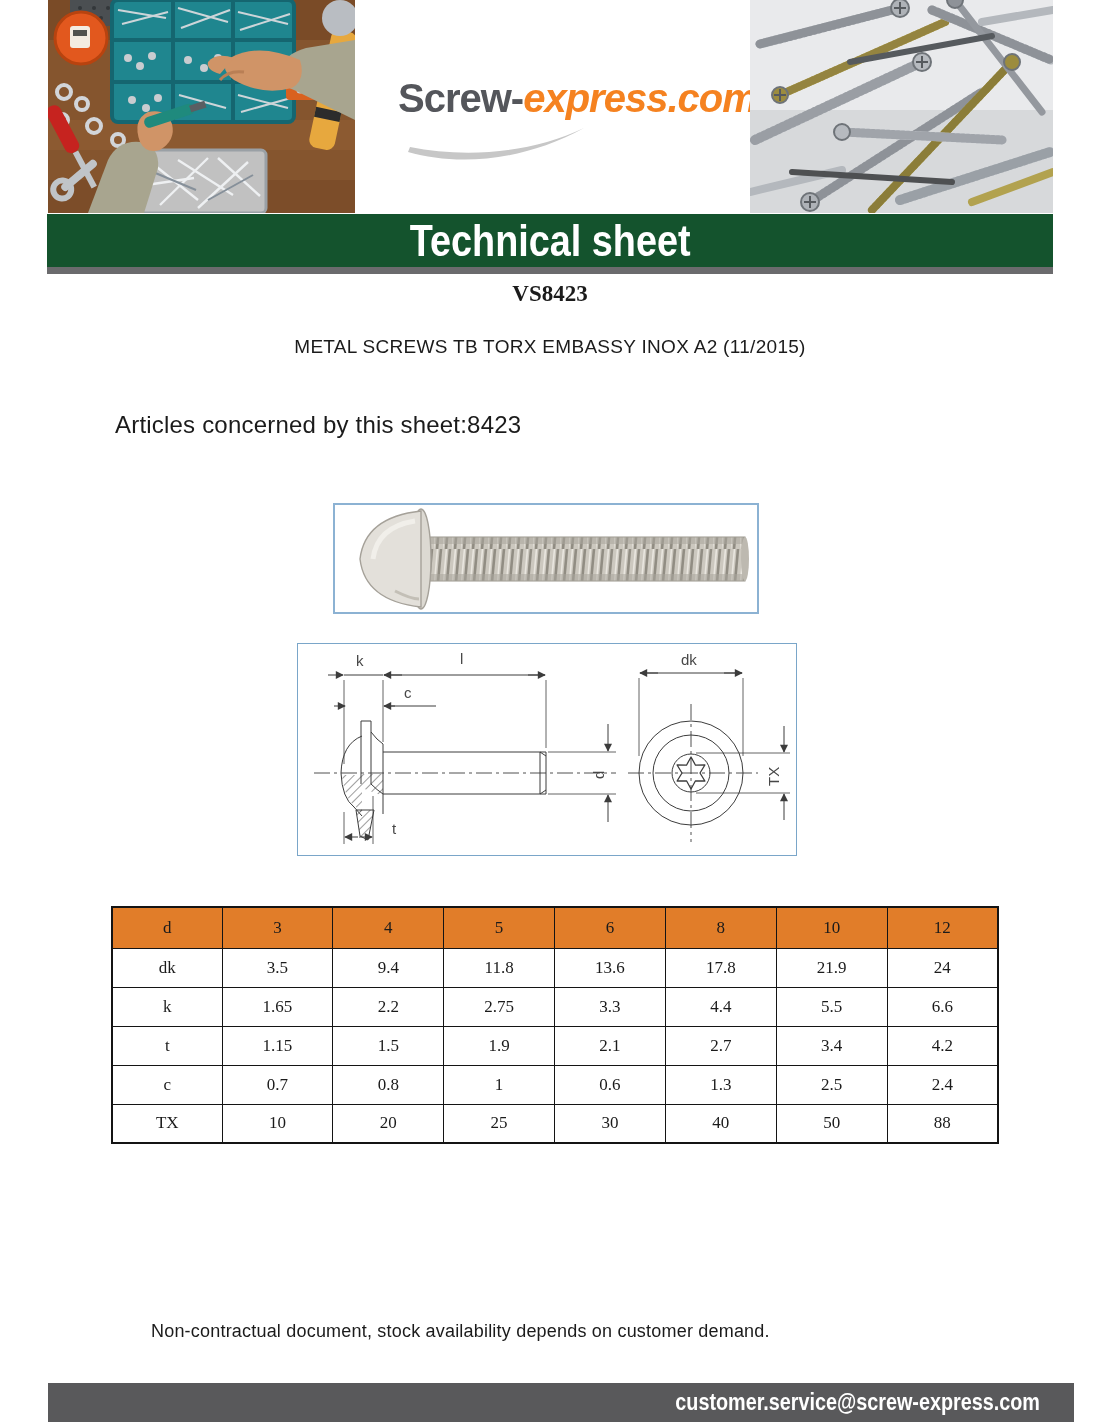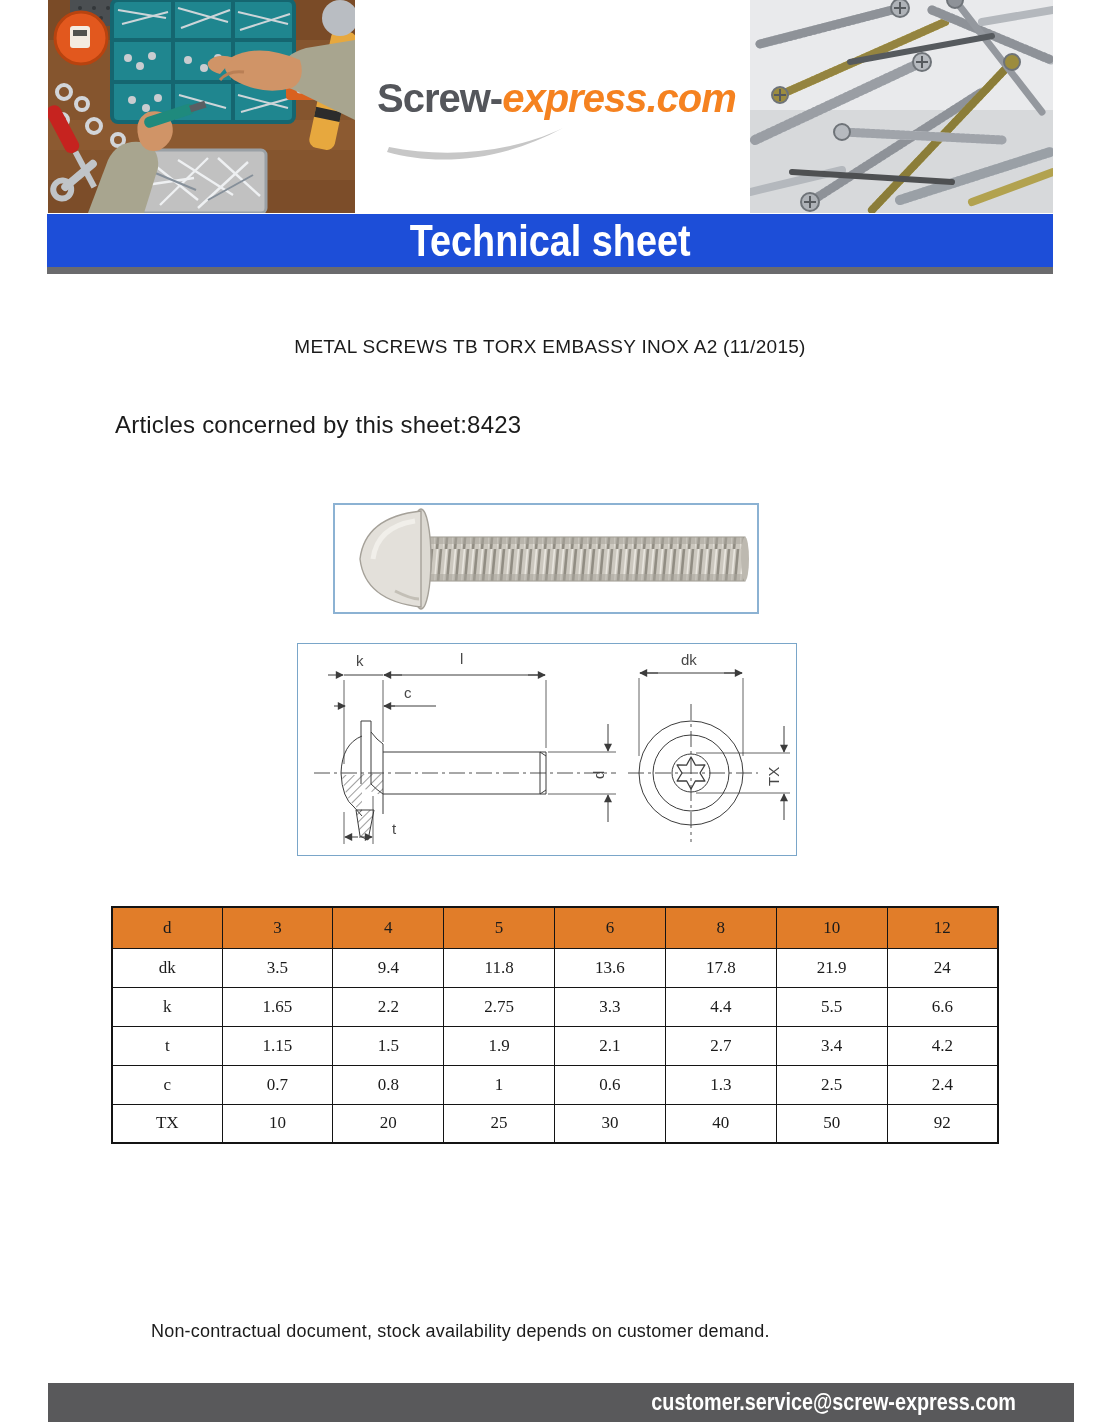--- a/index.html
+++ b/index.html
@@ -6,28 +6,28 @@
   html,body { background:#ffffff; }
   .page {
     position:relative; width:1100px; height:1422px; background:#ffffff;
     font-family:"Liberation Sans", sans-serif; color:#1b1b1b; overflow:hidden;
   }
   .abs { position:absolute; }
 
   
   .photo { overflow:hidden; }
   .photo svg { display:block; }
-  .logo-area { left:345px; top:0; width:395px; height:213px; }
+  .logo-area { left:366px; top:0; width:395px; height:213px; }
   .logo-line { position:absolute; left:32px; top:76px; white-space:nowrap;
     font-size:40px; font-weight:bold; letter-spacing:-1px; }
   .logo-prefix { color:#54565b; }
   .logo-suffix { color:#f58220; font-style:italic; }
   .logo-swoosh { position:absolute; left:36px; top:122px; }
 
-  .banner { left:47px; top:214px; width:1006px; height:53px; background:#1d4ed8;
+  .banner { left:47px; top:214px; width:1006px; height:53px; background:#14532d;
     display:flex; align-items:center; justify-content:center; }
   .banner-text { display:inline-block; transform:scaleX(.84); color:#ffffff;
     font-weight:bold; font-size:45px; letter-spacing:0px; }
   .divider { left:47px; top:267px; width:1006px; height:7px; background:#6b6b6d; }
 
   
   .doc-ref { left:0; top:281px; width:1100px; text-align:center;
     font-family:"Liberation Serif", serif; font-weight:bold; font-size:23px; }
   .doc-title { left:0; top:336px; width:1100px; text-align:center;
     font-size:19px; letter-spacing:.3px; }
@@ -44,21 +44,21 @@
   
   .spec-table { left:111px; top:906px; width:888px; border-collapse:collapse;
     font-family:"Liberation Serif", serif; font-size:17px; table-layout:fixed; }
   .spec-table td { border:1px solid #141414; text-align:center; vertical-align:middle;
     height:39px; padding:0; }
   .spec-table tr.hdr td { background:#e17d29; height:41px; }
   .spec-table { border:2px solid #141414; }
 
   
   .bottom-bar { left:48px; top:1383px; width:1026px; height:39px; background:#59595b;
-    display:flex; align-items:center; justify-content:flex-end; padding-right:58px; }
+    display:flex; align-items:center; justify-content:flex-end; padding-right:34px; }
   .bottom-bar span { display:inline-block; transform:scaleX(.86); transform-origin:right center;
     color:#ffffff; font-weight:bold; font-size:23px; }
 
   svg text { font-family:"Liberation Sans", sans-serif; }
 </style>
 </head>
 <body>
 
 <div class="page">
 
@@ -240,20 +240,21 @@
           <line x1="60" y1="196" x2="60" y2="208"></line>
       </g>
     </svg>
   </div>
 
   <div class="abs banner">
     <span class="banner-text">Technical sheet</span>
   </div>
   <div class="abs divider"></div>
 
+  <div class="abs doc-ref">VS8423</div>
   <div class="abs doc-title">METAL SCREWS TB TORX EMBASSY INOX A2 (11/2015)</div>
   <div class="abs articles-line">Articles concerned by this sheet:8423</div>
 
   <div class="abs product-box">
     <svg width="422" height="107" viewBox="0 0 422 107">
       <defs>
         <pattern id="thr" width="9" height="44" patternUnits="userSpaceOnUse">
           <rect width="9" height="44" fill="#ccc8bf"></rect>
           <path d="M7,0 L3,44" stroke="#918d83" stroke-width="2.6"></path>
           <path d="M3.5,0 L-0.5,44" stroke="#e9e6df" stroke-width="1.6"></path>
@@ -427,21 +428,21 @@
         <td>2.4</td>
       </tr>
       <tr>
         <td>TX</td>
         <td>10</td>
         <td>20</td>
         <td>25</td>
         <td>30</td>
         <td>40</td>
         <td>50</td>
-        <td>92</td>
+        <td>88</td>
       </tr>
     </tbody>
   </table>
 
   <div class="abs note-line">Non-contractual document, stock availability depends on customer demand.</div>
 
   <div class="abs bottom-bar">
     <span>customer.service@screw-express.com</span>
   </div>
 

